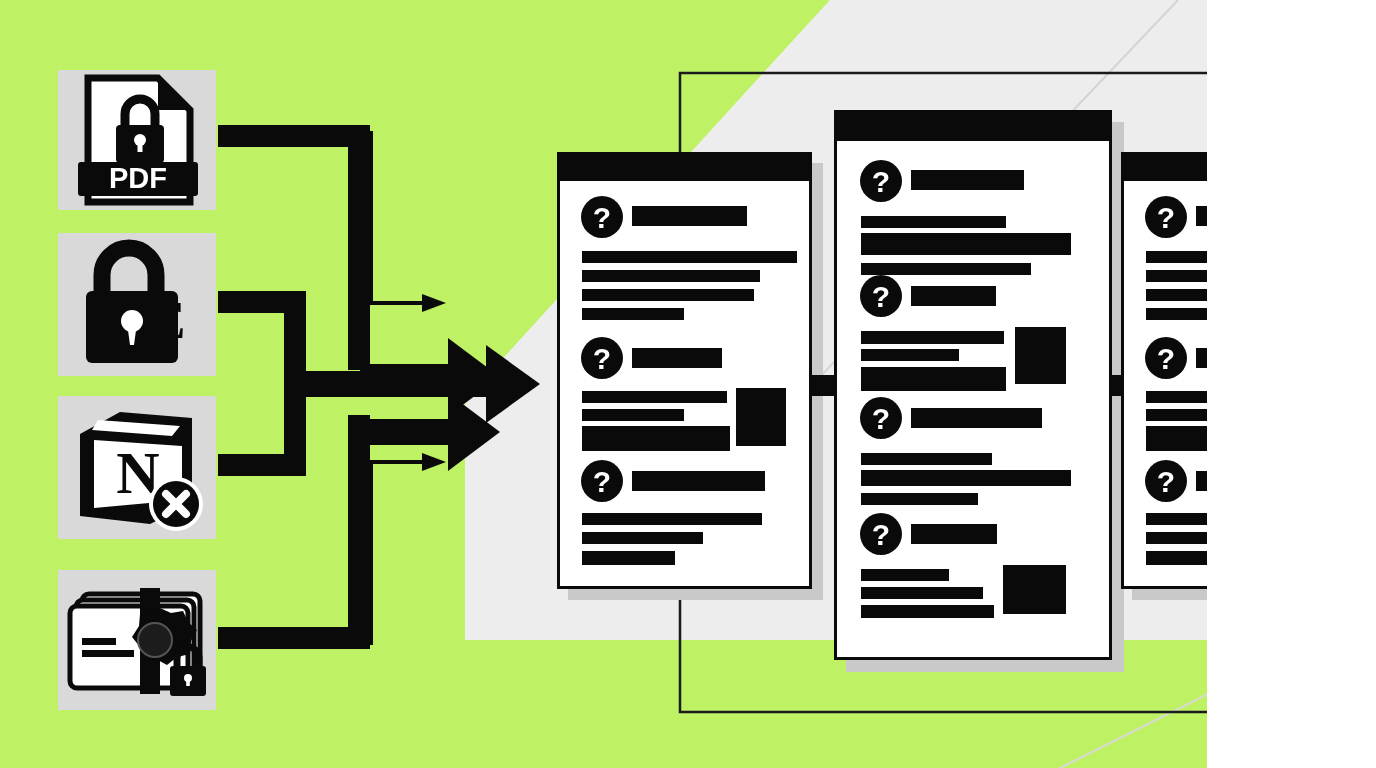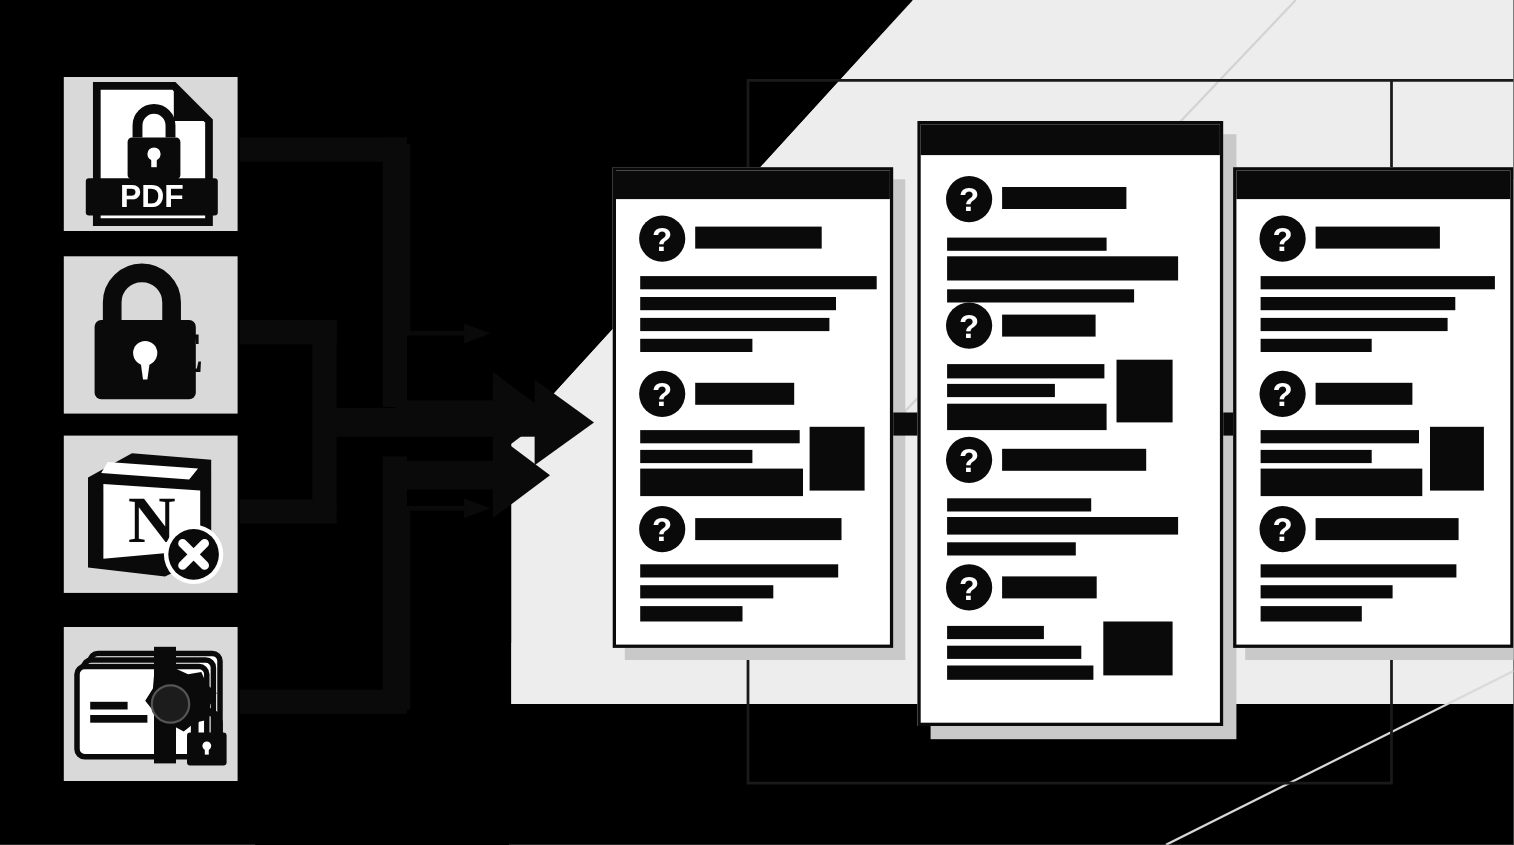--- a/index.html
+++ b/index.html
@@ -3,21 +3,21 @@
 <meta charset="utf-8">
 <title>Locked Sources to Q&amp;A Documents Diagram</title>
 <style>
   html,body{margin:0;padding:0;}
   body{
     width:1376px;height:768px;
     background:#ffffff;
     font-family:"Liberation Sans", sans-serif;
     overflow:hidden;
   }
-  #stage{position:relative;width:1376px;height:768px;background:#000000;overflow:hidden;}
+  #stage{position:relative;width:1207px;height:768px;background:#bef264;overflow:hidden;}
 
   
   .bg-layer{position:absolute;left:0;top:0;width:1376px;height:768px;}
 
   
   .src-tile{
     position:absolute;
     background:#d9d9d9;
   }
   .src-art{position:absolute;left:0;top:0;width:100%;height:100%;}

